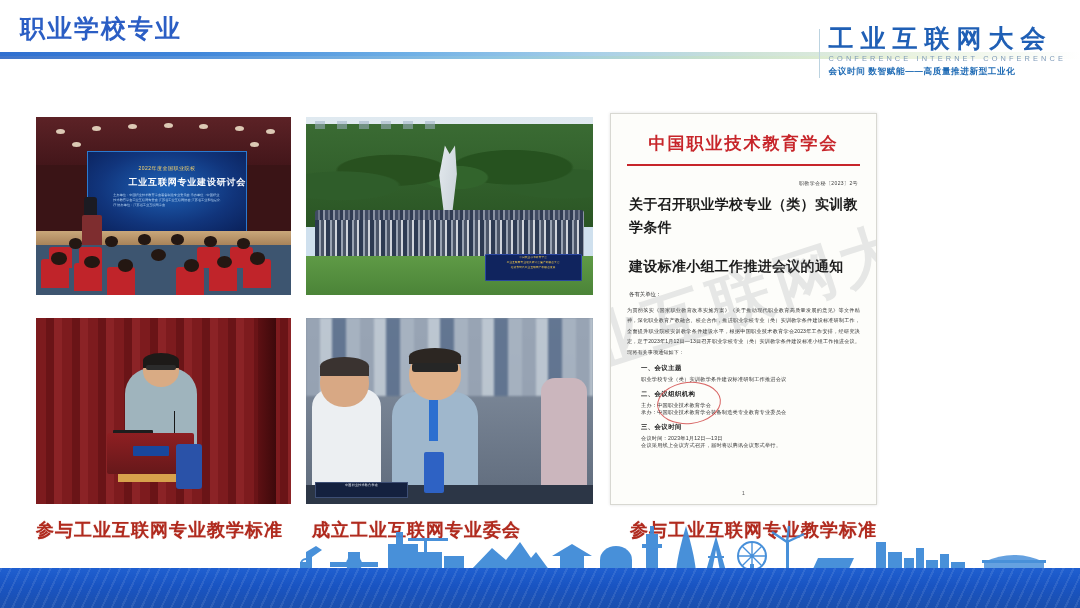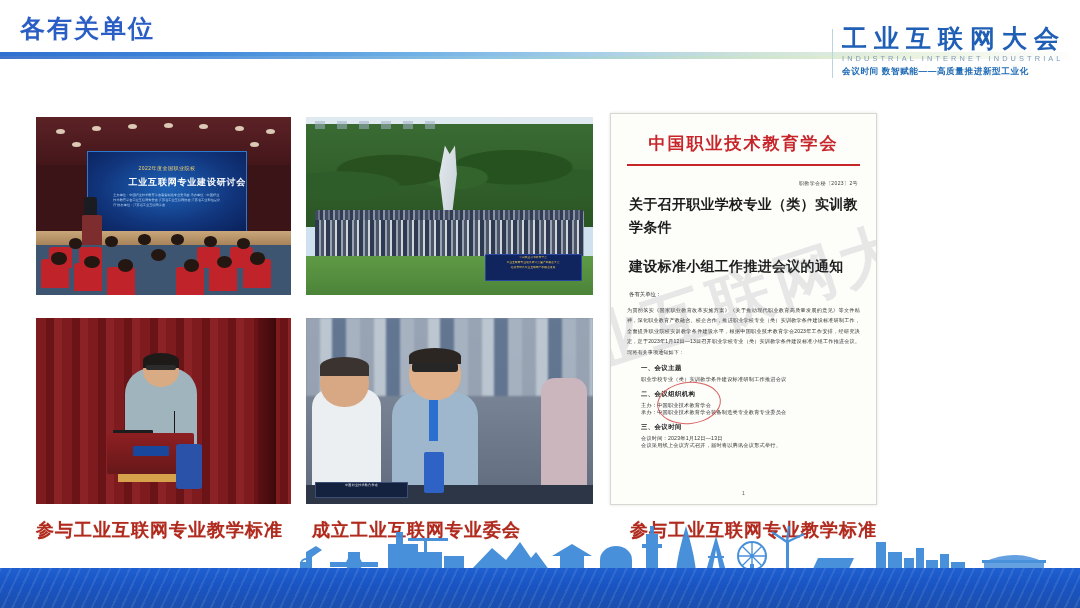--- a/index.html
+++ b/index.html
@@ -184,29 +184,29 @@
     content:"";position:absolute;left:0;top:0;width:100%;height:100%;
     background:repeating-linear-gradient(115deg,rgba(255,255,255,.09) 0 2px,transparent 2px 9px);
   }
   .skyline{position:absolute;left:0;bottom:36px;width:1080px;height:46px;}
 </style>
 </head>
 <body>
 
 <div class="slide">
 
-  <div class="page-title">各有关单位</div>
+  <div class="page-title">职业学校专业</div>
   <div class="header-rule"></div>
   <div class="header-rule2"></div>
 
   <div class="logo">
     <div class="logo-divider"></div>
     <div class="logo-right">
       <div class="logo-cn">工业互联网大会</div>
-      <div class="logo-en">INDUSTRIAL INTERNET INDUSTRIAL</div>
+      <div class="logo-en">CONFERENCE INTERNET CONFERENCE</div>
       <div class="logo-tag">会议时间  数智赋能——高质量推进新型工业化</div>
     </div>
   </div>
 
   <div class="photo p1">
     <div class="hall-ceiling"></div>
     <div class="hall-light" style="left:8%;top:7%"></div>
     <div class="hall-light" style="left:22%;top:5%"></div>
     <div class="hall-light" style="left:36%;top:4%"></div>
     <div class="hall-light" style="left:50%;top:3.5%"></div>

